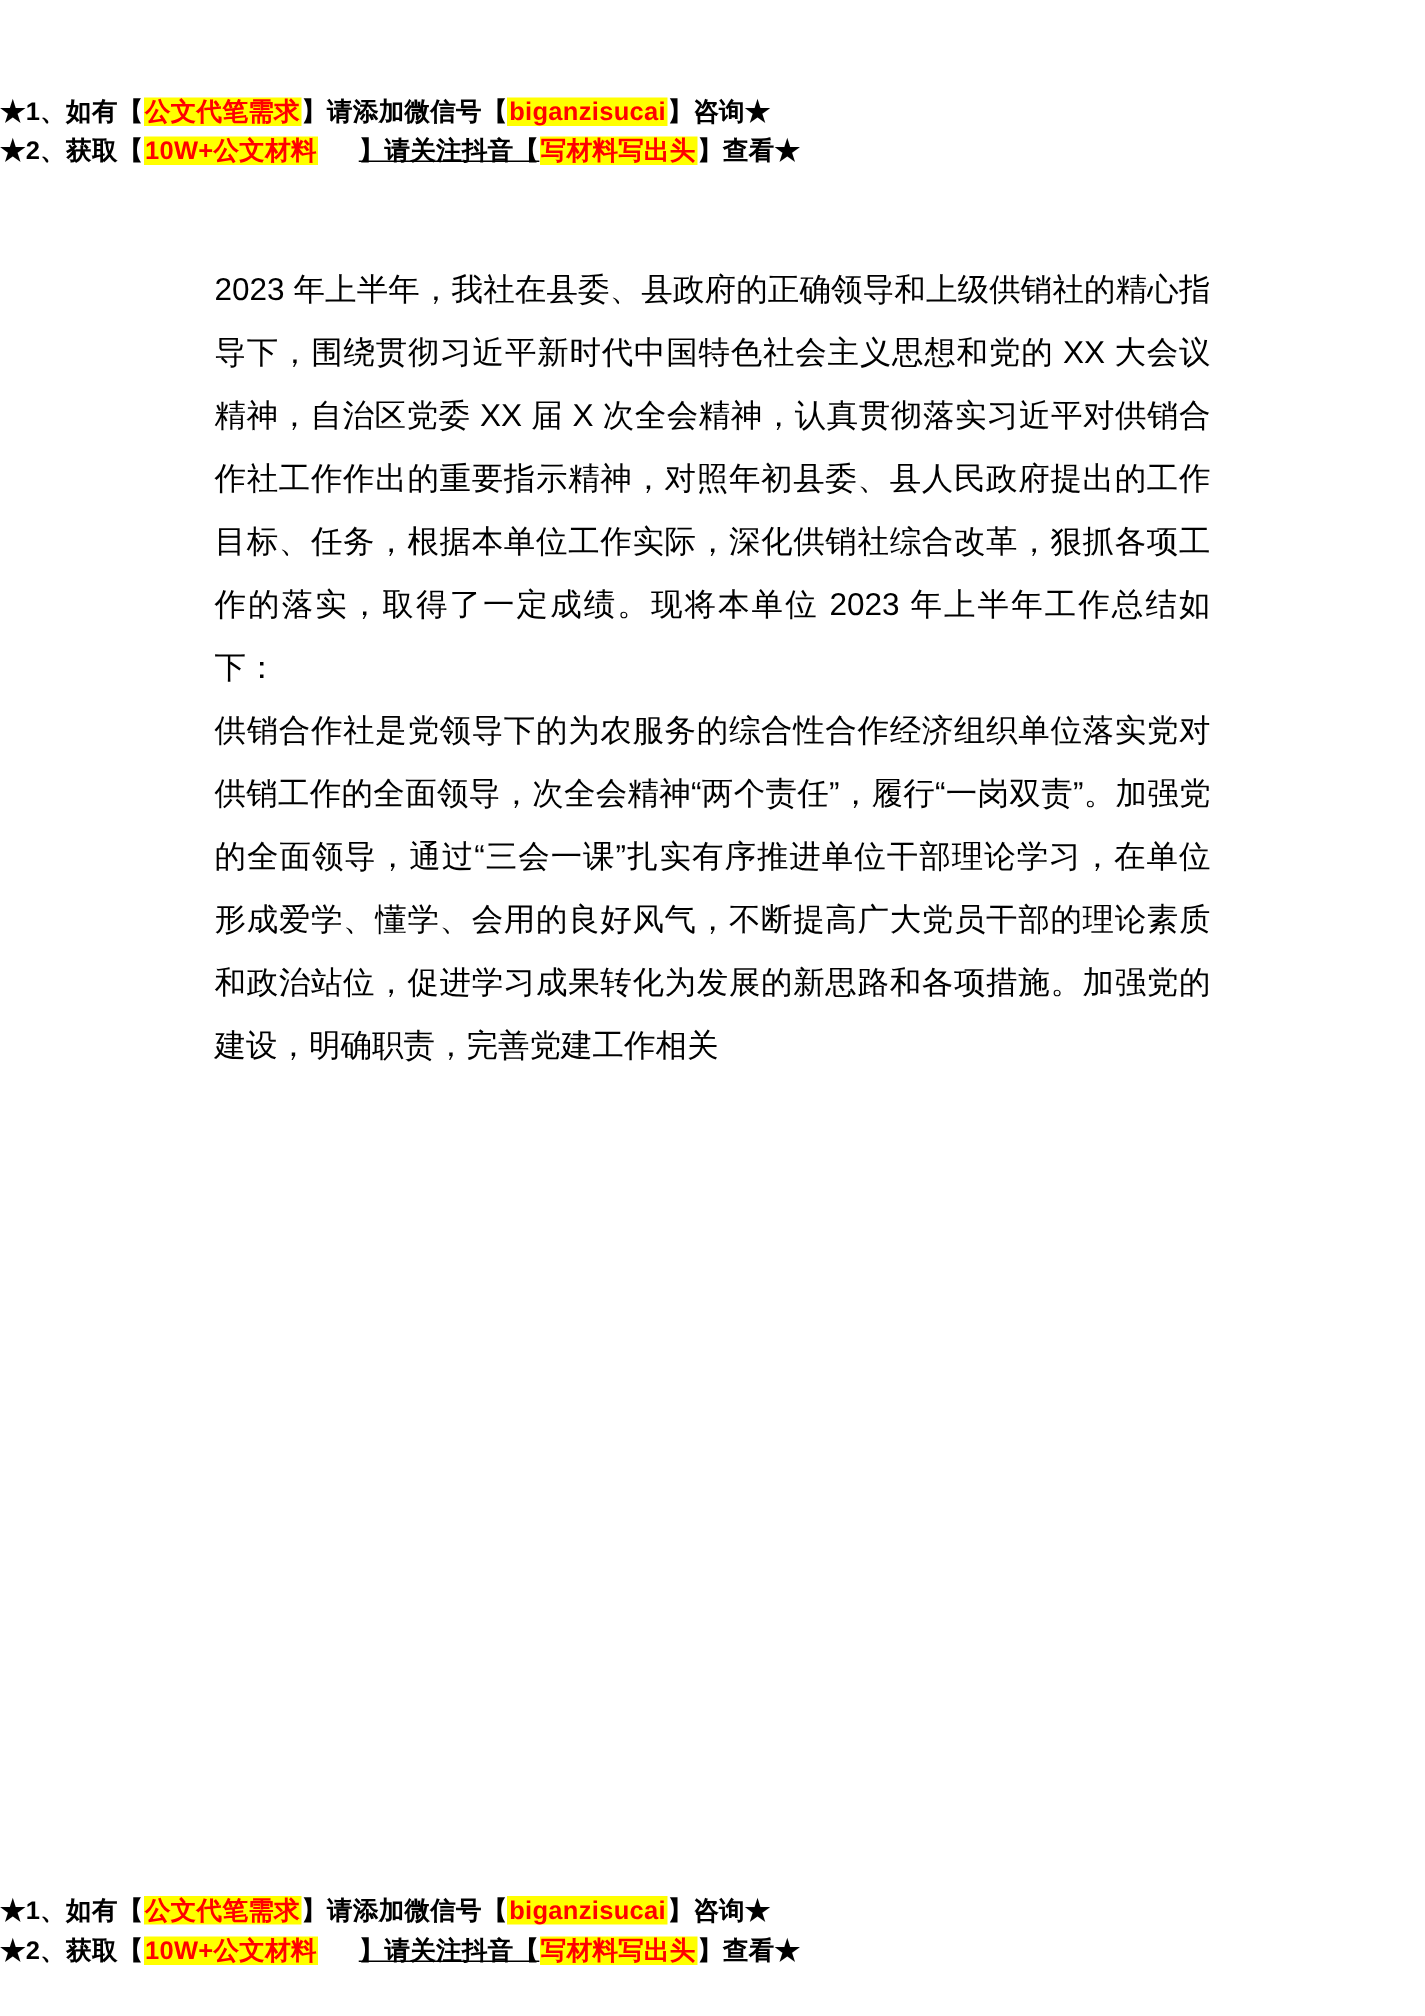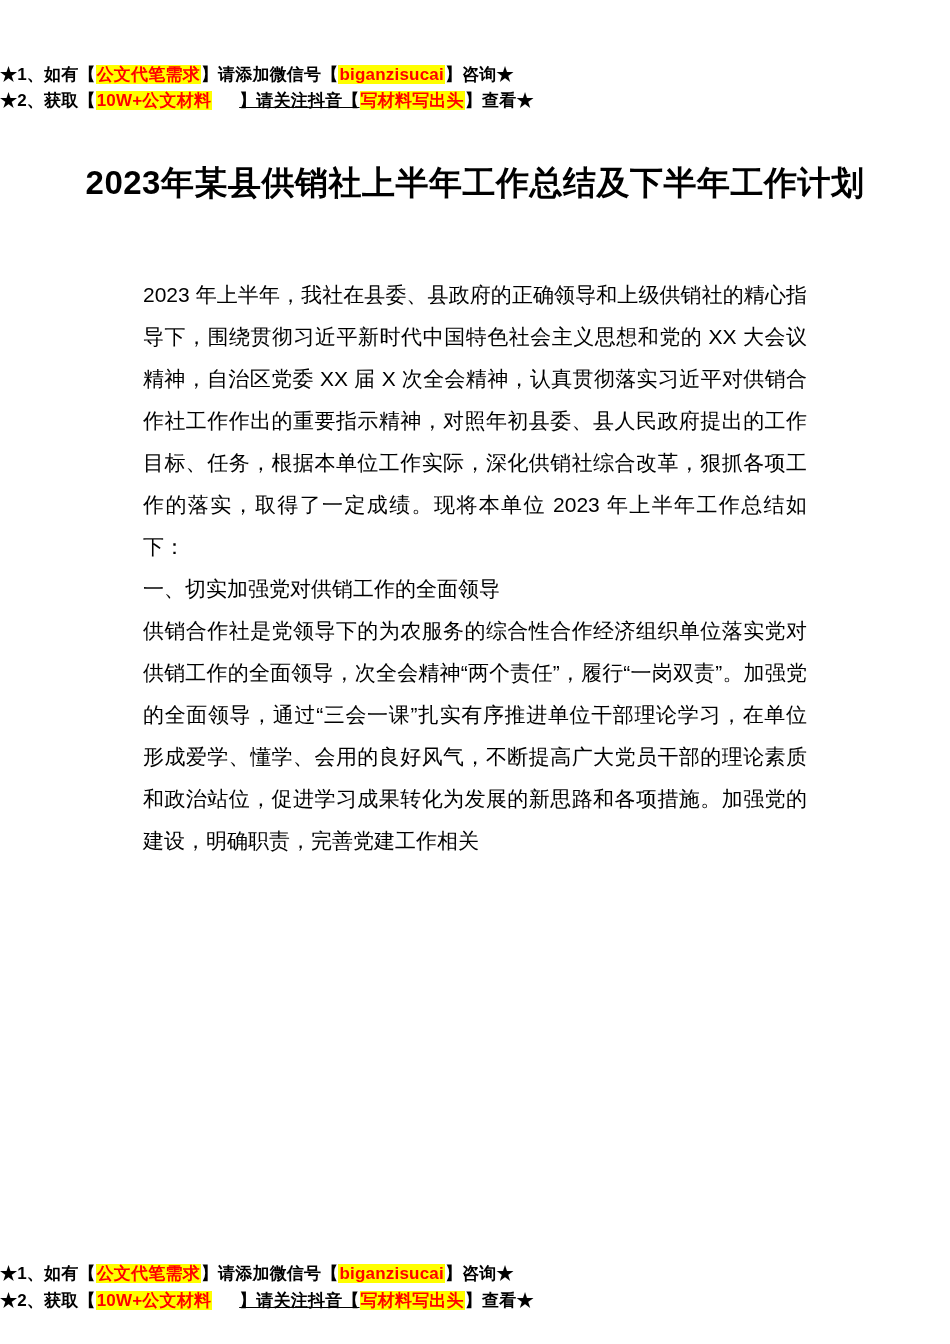--- a/index.html
+++ b/index.html
@@ -93,25 +93,23 @@
 
   <div class="promo promo-top">
     <span class="promo-line">
       <span class="plain">★</span><span class="plain">1、如有【</span><span class="hl-red">公文代笔需求</span><span class="plain">】请添加微信号【</span><span class="hl-red">biganzisucai</span><span class="plain">】咨询</span><span class="plain">★</span>
     </span>
     <span class="promo-line">
       <span class="plain">★</span><span class="plain">2、获取【</span><span class="hl-red">10W+公文材料</span><span class="plain underline">】请关注抖音【</span><span class="hl-red">写材料写出头</span><span class="plain">】查看</span><span class="plain">★</span>
     </span>
   </div>
 
-  <h1 class="doc-title">2023年某县供销社上半年工作总结及下半年工作计划</h1>
 
   <div class="body-wrap">
     <p class="para first">2023 年上半年，我社在县委、县政府的正确领导和上级供销社的精心指导下，围绕贯彻习近平新时代中国特色社会主义思想和党的 XX 大会议精神，自治区党委 XX 届 X 次全会精神，认真贯彻落实习近平对供销合作社工作作出的重要指示精神，对照年初县委、县人民政府提出的工作目标、任务，根据本单位工作实际，深化供销社综合改革，狠抓各项工作的落实，取得了一定成绩。现将本单位 2023 年上半年工作总结如下：</p>
-    <p class="para tight">一、切实加强党对供销工作的全面领导</p>
     <p class="para tight">供销合作社是党领导下的为农服务的综合性合作经济组织单位落实党对供销工作的全面领导，次全会精神“两个责任”，履行“一岗双责”。加强党的全面领导，通过“三会一课”扎实有序推进单位干部理论学习，在单位形成爱学、懂学、会用的良好风气，不断提高广大党员干部的理论素质和政治站位，促进学习成果转化为发展的新思路和各项措施。加强党的建设，明确职责，完善党建工作相关</p>
   </div>
 
   <div class="promo promo-bottom">
     <span class="promo-line">
       <span class="plain">★</span><span class="plain">1、如有【</span><span class="hl-red">公文代笔需求</span><span class="plain">】请添加微信号【</span><span class="hl-red">biganzisucai</span><span class="plain">】咨询</span><span class="plain">★</span>
     </span>
     <span class="promo-line">
       <span class="plain">★</span><span class="plain">2、获取【</span><span class="hl-red">10W+公文材料</span><span class="plain underline">】请关注抖音【</span><span class="hl-red">写材料写出头</span><span class="plain">】查看</span><span class="plain">★</span>
     </span>

